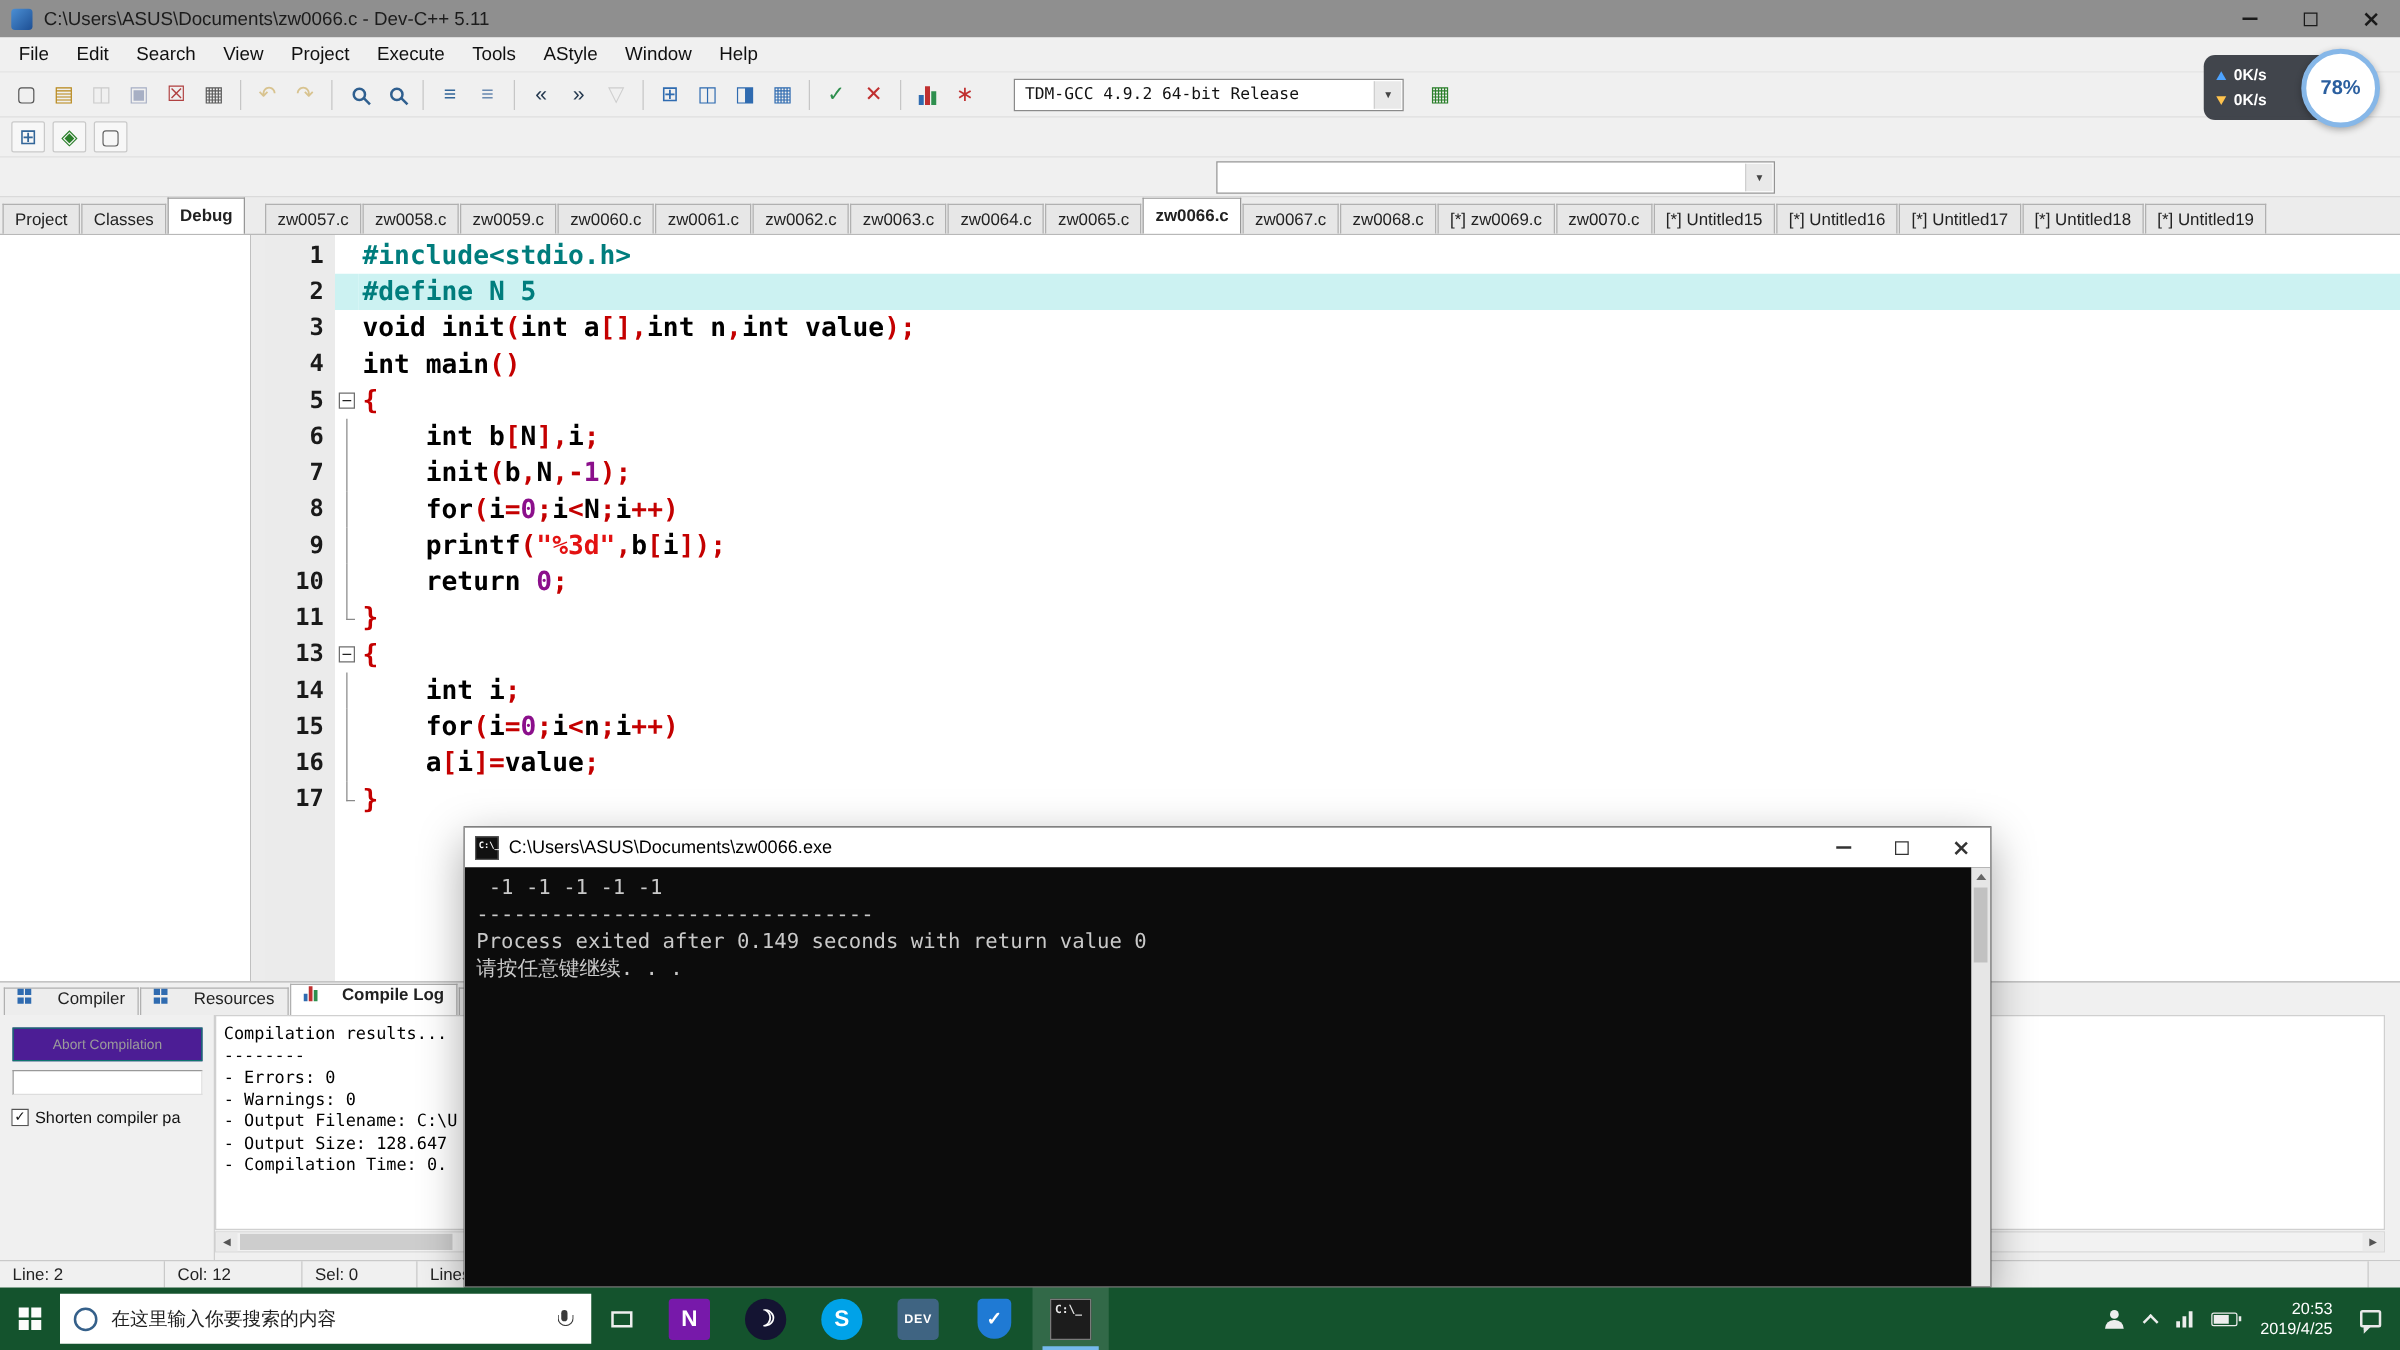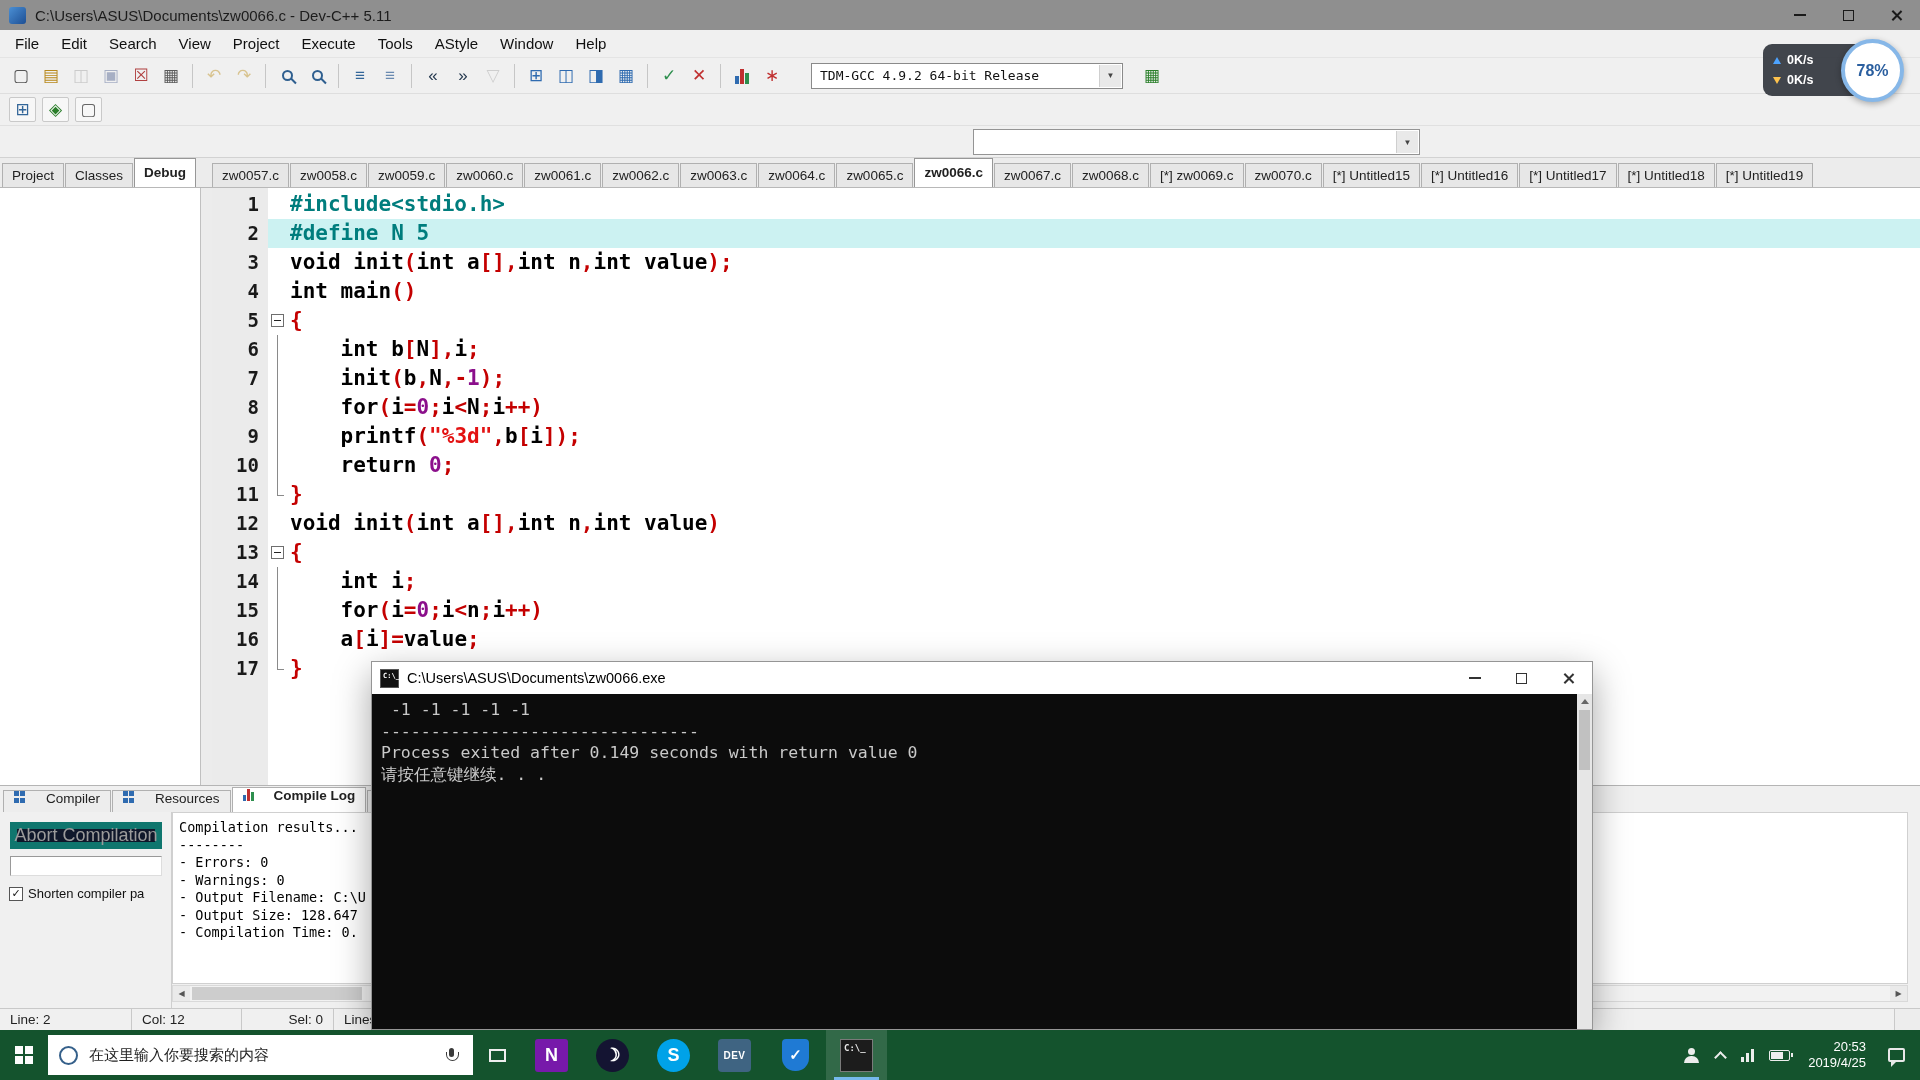--- a/index.html
+++ b/index.html
@@ -84,21 +84,21 @@
   .rtab.active{background:#fff;font-weight:bold;height:25px}
   .rticon.grid{width:12px;height:12px;display:grid;grid-template-columns:5px 5px;gap:1px}
   .rticon.grid i{background:#2f6bb0;width:5px;height:5px;display:block}
   .rticon.bars{display:flex;align-items:flex-end;gap:1px;height:13px}
   .rticon.bars i{width:3px;display:block}
   .rticon.bars .b1{height:6px;background:#2f6bb0}
   .rticon.bars .b2{height:12px;background:#c03030}
   .rticon.bars .b3{height:9px;background:#2e8f4e}
   .rticon.check{color:#2e8f4e;font-size:14px;font-weight:bold}
   .report-body{position:absolute;left:0;top:812px;width:100%;height:196px;background:#f0f0f0}
-  .abort-btn{position:absolute;left:10px;top:10px;width:152px;height:27px;border:7px solid #0f766e;background:#0f172a;color:#9b9b9b;font-size:18px;display:flex;align-items:center;justify-content:center;white-space:nowrap}
+  .abort-btn{position:absolute;left:10px;top:10px;width:152px;height:27px;border:1px solid #0f766e;background:#4c1d95;color:#9b9b9b;font-size:11px;display:flex;align-items:center;justify-content:center;white-space:nowrap}
   .progress{position:absolute;left:10px;top:44px;width:152px;height:20px;background:#fff;border:1px solid #999;border-right-color:#ddd;border-bottom-color:#ddd}
   .shorten{position:absolute;left:9px;top:74px;display:flex;align-items:center;gap:5px;width:160px;overflow:hidden;white-space:nowrap;font-size:13px;color:#111}
   .cbx{width:14px;height:14px;border:1px solid #555;background:#fff;flex:none;display:flex;align-items:center;justify-content:center}
   .cbx::before{content:"✓";font-size:11px;color:#111}
   .vdiv{position:absolute;left:171px;top:0;bottom:0;width:1px;background:#cfcfcf}
   .log-area{position:absolute;left:172px;top:0;right:12px;height:172px;background:#fff;border:1px solid #d0d0d0;padding:6px 0 0 6px;overflow:hidden}
   .logline{font:13.5px/17.5px "DejaVu Sans Mono",monospace;color:#000;white-space:pre}
   .hscroll{position:absolute;left:172px;right:12px;top:173px;height:17px;background:#f2f2f2;border:1px solid #d9d9d9;display:flex;align-items:center}
   .hs-btn{width:17px;height:100%;display:flex;align-items:center;justify-content:center;background:#eaeaea;flex:none}
   .hs-left::before{content:"◀";font-size:8px;color:#555}
@@ -421,25 +421,20 @@
           <div class="codeln"><span class="tk-pl">    </span><span class="tk-kw">return </span><span class="tk-num">0</span><span class="tk-sym">;</span></div>
         </div>
         <div class="crow">
           <div class="ln">11</div>
           <div class="fold">
             <span class="fend"></span>
           </div>
           <div class="codeln"><span class="tk-sym">}</span></div>
         </div>
         <div class="crow">
-          <div class="ln">12</div>
-          <div class="fold"></div>
-          <div class="codeln"><span class="tk-kw">void </span><span class="tk-id">init</span><span class="tk-sym">(</span><span class="tk-kw">int </span><span class="tk-id">a</span><span class="tk-sym">[],</span><span class="tk-kw">int </span><span class="tk-id">n</span><span class="tk-sym">,</span><span class="tk-kw">int </span><span class="tk-id">value</span><span class="tk-sym">)</span></div>
-        </div>
-        <div class="crow">
           <div class="ln">13</div>
           <div class="fold">
             <span class="fbox"></span>
           </div>
           <div class="codeln"><span class="tk-sym">{</span></div>
         </div>
         <div class="crow">
           <div class="ln">14</div>
           <div class="fold">
             <span class="fline"></span>
@@ -522,21 +517,21 @@
     <div class="hscroll">
       <span class="hs-btn hs-left"></span>
       <span class="hs-thumb"></span>
       <span class="hs-btn hs-right"></span>
     </div>
   </div>
 
   <div class="statusbar">
     <div class="sseg" style="width: 132px;">Line: 2</div>
       <div class="sseg" style="width: 110px;">Col: 12</div>
-      <div class="sseg" style="width: 92px; text-align: right;">Sel: 0</div>
+      <div class="sseg" style="width: 92px;">Sel: 0</div>
       <div class="sseg" style="width: 120px;">Lines:</div>
       <div class="sgrip" style="order:99"></div>
   </div>
 
   <div class="console">
     <div class="ctitle">
       <span class="cicon"></span>
       <span class="ctext">C:\Users\ASUS\Documents\zw0066.exe</span>
       <div class="cbtns">
         <div class="cbtn">

